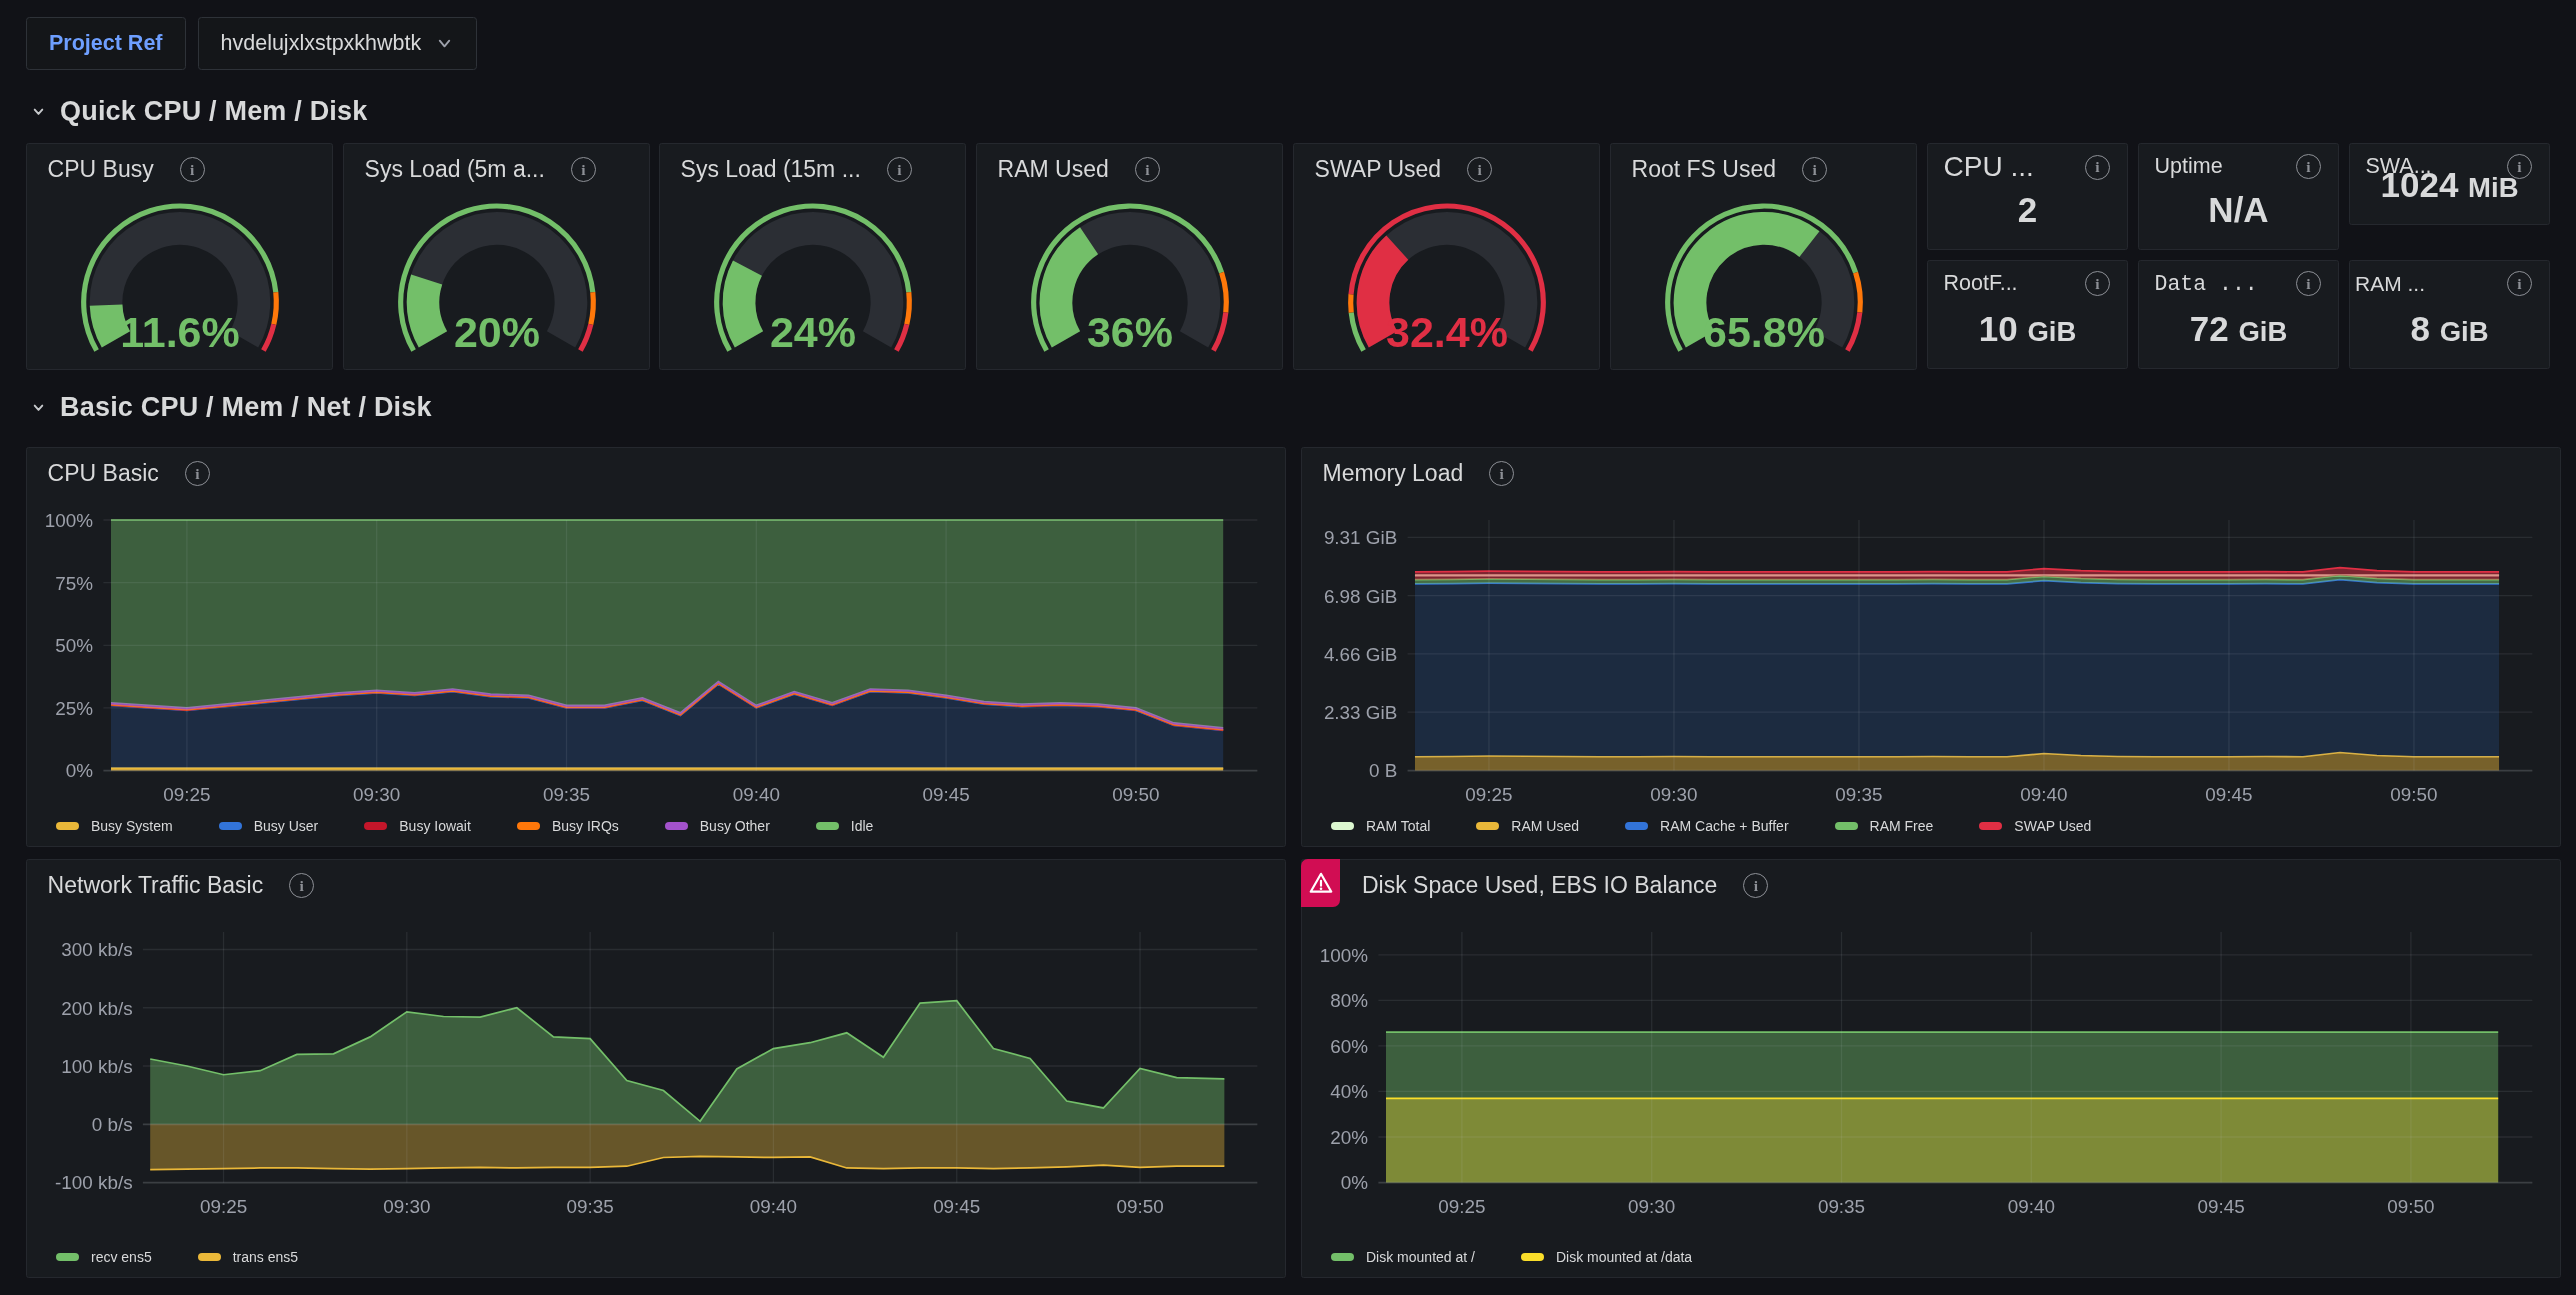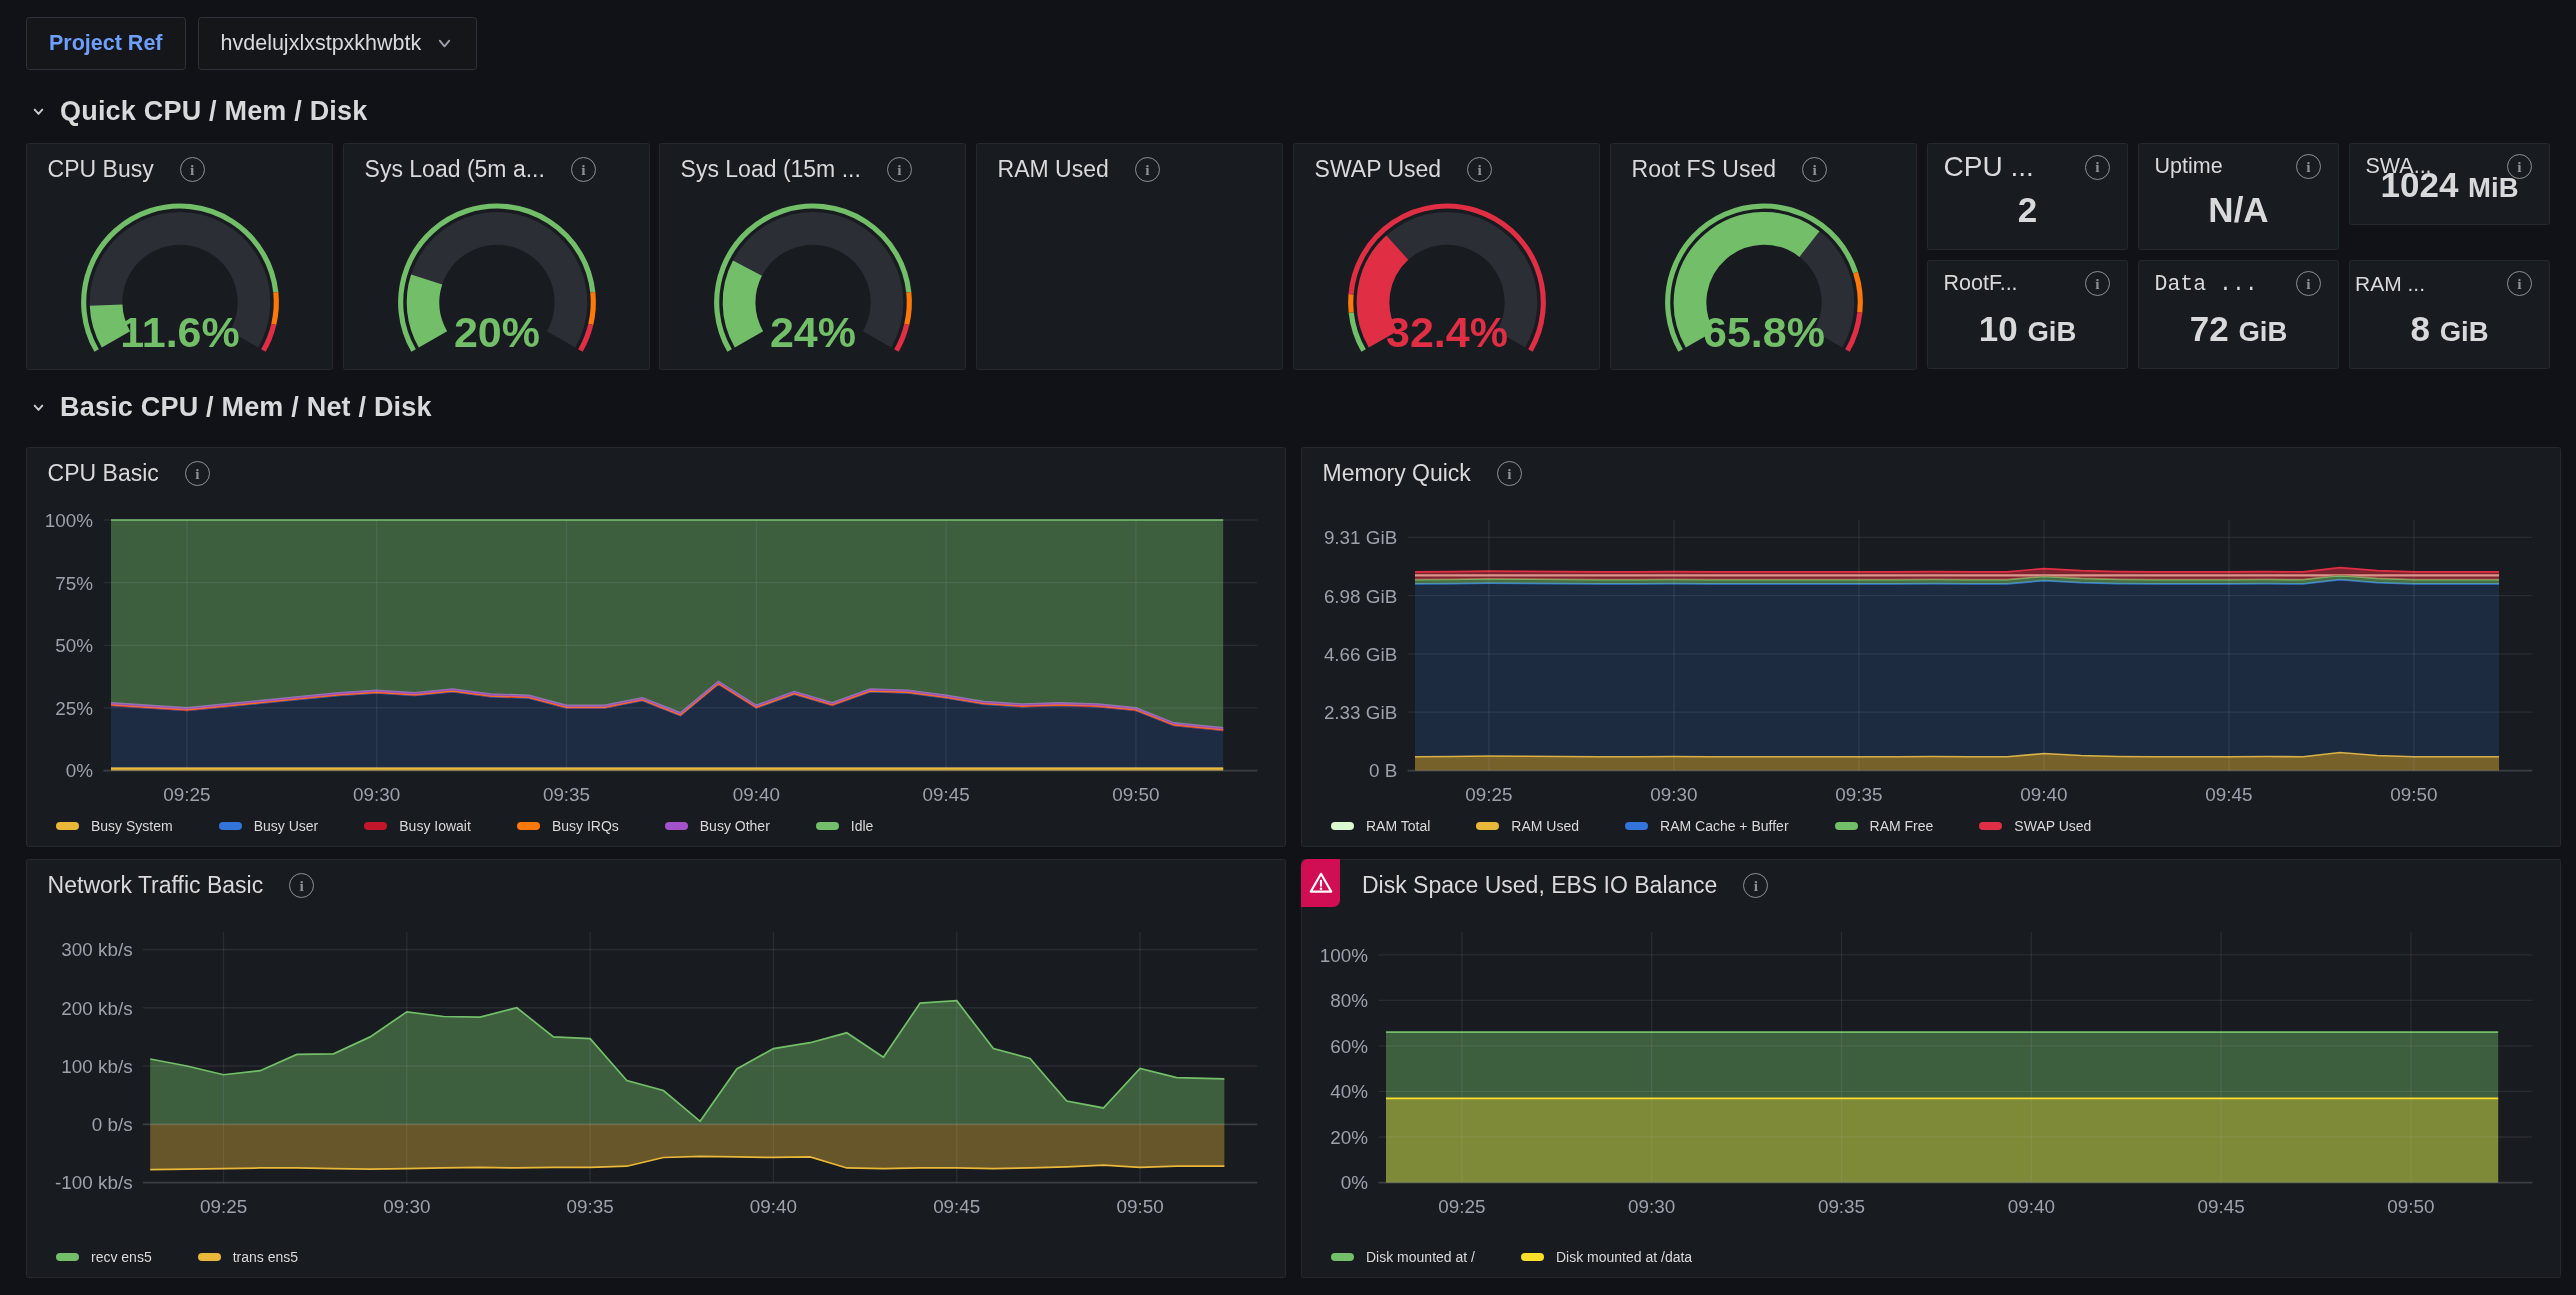--- a/index.html
+++ b/index.html
@@ -119,20 +119,30 @@
             <path d="M 261.3864522812466 114.29281211402281 A 112 112 0 0 1 259.04083712179397 151.57529745239347" stroke="#FF780A" stroke-width="6" fill="none"></path>
             <path d="M 259.04083712179397 151.57529745239347 A 112 112 0 0 1 246.99484522385714 182" stroke="#E02F44" stroke-width="6" fill="none"></path>
             <text x="150" y="178" text-anchor="middle" font-size="50" font-weight="700" fill="#73BF69">24%</text>
           </svg>
         </div>
       </div>
       <div class="panel" style="left: 976px; top: 143px; width: 307px; height: 227px;">
         <div class="ptitle">
      <span>RAM Used</span>
      <span class="info-icon"></span>
+        </div>
+     <div class="gauge-wrap">
+          <svg width="258" height="172" viewBox="0 0 300 200">
+            <path d="M 75.52181527453828 169 A 86 86 0 1 1 224.47818472546174 169" stroke="#2b2e34" stroke-width="38" fill="none"></path>
+            <path d="M 75.52181527453828 169 A 86 86 0 0 1 102.40832676507239 54.36877329893146" stroke="#73BF69" stroke-width="38" fill="none"></path>
+            <path d="M 53.005154776142874 182 A 112 112 0 1 1 256.5183298250572 91.3900966300059" stroke="#73BF69" stroke-width="6" fill="none"></path>
+            <path d="M 256.5183298250572 91.3900966300059 A 112 112 0 0 1 261.3864522812466 137.7071878859772" stroke="#FF780A" stroke-width="6" fill="none"></path>
+            <path d="M 261.3864522812466 137.7071878859772 A 112 112 0 0 1 246.99484522385714 182" stroke="#E02F44" stroke-width="6" fill="none"></path>
+            <text x="150" y="178" text-anchor="middle" font-size="50" font-weight="700" fill="#73BF69">36%</text>
+          </svg>
         </div>
       </div>
       <div class="panel" style="left: 1293px; top: 143px; width: 307px; height: 227px;">
         <div class="ptitle">
      <span>SWAP Used</span>
      <span class="info-icon"></span>
         </div>
      <div class="gauge-wrap">
           <svg width="258" height="172" viewBox="0 0 300 200">
             <path d="M 75.52181527453828 169 A 86 86 0 1 1 224.47818472546174 169" stroke="#2b2e34" stroke-width="38" fill="none"></path>
@@ -284,21 +294,21 @@
         </span>
         <span class="lg-item">
           <span class="lg-swatch" style="background: rgb(115, 191, 105);"></span>
           <span>Idle</span>
         </span>
       </div>
   </div>
 
   <div class="panel" style="left:1301px;top:447px;width:1260px;height:400px;">
     <div class="ptitle">
-      <span>Memory Quick</span>
+      <span>Memory Load</span>
       <span class="info-icon"></span>
     </div>
     <svg class="chart-svg" width="1239" height="302" viewBox="0 0 1443 352">
         <polyline points="120.62499999999997,78.532 163.74999999999997,78.532 206.87499999999997,78.532 249.99999999999994,78.532 293.12499999999994,78.532 336.25,78.532 379.37499999999994,78.532 422.49999999999994,78.532 465.62499999999994,78.532 508.74999999999994,78.532 551.8749999999999,78.532 594.9999999999999,78.532 638.125,78.532 681.25,78.532 724.3749999999999,78.532 767.4999999999999,78.532 810.6249999999999,78.532 853.75,78.532 896.8749999999999,78.532 940,78.532 983.1249999999999,78.532 1026.25,78.532 1069.375,78.532 1112.5,78.532 1155.6249999999998,78.532 1198.7499999999998,78.532 1241.875,78.532 1284.9999999999998,78.532 1328.125,78.532 1384.1874999999998,78.532" fill="none" stroke="#DCF8D0" stroke-width="2.5"></polyline>
         <polygon points="120.62499999999997,289.94 163.74999999999997,289.64799999999997 206.87499999999997,289.06399999999996 249.99999999999994,289.356 293.12499999999994,289.64799999999997 336.25,289.94 379.37499999999994,289.94 422.49999999999994,289.64799999999997 465.62499999999994,289.94 508.74999999999994,289.94 551.8749999999999,289.94 594.9999999999999,289.94 638.125,289.94 681.25,289.94 724.3749999999999,289.64799999999997 767.4999999999999,289.94 810.6249999999999,289.94 853.75,286.144 896.8749999999999,288.48 940,289.64799999999997 983.1249999999999,289.94 1026.25,289.94 1069.375,289.94 1112.5,289.64799999999997 1155.6249999999998,289.94 1198.7499999999998,284.976 1241.875,288.48 1284.9999999999998,289.94 1328.125,289.94 1384.1874999999998,289.94 1384.1874999999998,306 1328.125,306 1284.9999999999998,306 1241.875,306 1198.7499999999998,306 1155.6249999999998,306 1112.5,306 1069.375,306 1026.25,306 983.1249999999999,306 940,306 896.8749999999999,306 853.75,306 810.6249999999999,306 767.4999999999999,306 724.3749999999999,306 681.25,306 638.125,306 594.9999999999999,306 551.8749999999999,306 508.74999999999994,306 465.62499999999994,306 422.49999999999994,306 379.37499999999994,306 336.25,306 293.12499999999994,306 249.99999999999994,306 206.87499999999997,306 163.74999999999997,306 120.62499999999997,306" fill="#EAB839" fill-opacity="0.45"></polygon>
         <polyline points="120.62499999999997,289.94 163.74999999999997,289.64799999999997 206.87499999999997,289.06399999999996 249.99999999999994,289.356 293.12499999999994,289.64799999999997 336.25,289.94 379.37499999999994,289.94 422.49999999999994,289.64799999999997 465.62499999999994,289.94 508.74999999999994,289.94 551.8749999999999,289.94 594.9999999999999,289.94 638.125,289.94 681.25,289.94 724.3749999999999,289.64799999999997 767.4999999999999,289.94 810.6249999999999,289.94 853.75,286.144 896.8749999999999,288.48 940,289.64799999999997 983.1249999999999,289.94 1026.25,289.94 1069.375,289.94 1112.5,289.64799999999997 1155.6249999999998,289.94 1198.7499999999998,284.976 1241.875,288.48 1284.9999999999998,289.94 1328.125,289.94 1384.1874999999998,289.94" fill="none" stroke="#EAB839" stroke-width="2"></polyline>
         <polygon points="120.62499999999997,88.46000000000001 163.74999999999997,88.16799999999996 206.87499999999997,87.58399999999999 249.99999999999994,87.87599999999999 293.12499999999994,88.16799999999996 336.25,88.46000000000001 379.37499999999994,88.46000000000001 422.49999999999994,88.16799999999996 465.62499999999994,88.46000000000001 508.74999999999994,88.46000000000001 551.8749999999999,88.46000000000001 594.9999999999999,88.46000000000001 638.125,88.46000000000001 681.25,88.46000000000001 724.3749999999999,88.16799999999996 767.4999999999999,88.46000000000001 810.6249999999999,88.46000000000001 853.75,84.664 896.8749999999999,87 940,88.16799999999996 983.1249999999999,88.46000000000001 1026.25,88.46000000000001 1069.375,88.46000000000001 1112.5,88.16799999999996 1155.6249999999998,88.46000000000001 1198.7499999999998,83.496 1241.875,87 1284.9999999999998,88.46000000000001 1328.125,88.46000000000001 1384.1874999999998,88.46000000000001 1384.1874999999998,289.94 1328.125,289.94 1284.9999999999998,289.94 1241.875,288.48 1198.7499999999998,284.976 1155.6249999999998,289.94 1112.5,289.64799999999997 1069.375,289.94 1026.25,289.94 983.1249999999999,289.94 940,289.64799999999997 896.8749999999999,288.48 853.75,286.144 810.6249999999999,289.94 767.4999999999999,289.94 724.3749999999999,289.64799999999997 681.25,289.94 638.125,289.94 594.9999999999999,289.94 551.8749999999999,289.94 508.74999999999994,289.94 465.62499999999994,289.94 422.49999999999994,289.64799999999997 379.37499999999994,289.94 336.25,289.94 293.12499999999994,289.64799999999997 249.99999999999994,289.356 206.87499999999997,289.06399999999996 163.74999999999997,289.64799999999997 120.62499999999997,289.94" fill="#3274D9" fill-opacity="0.18"></polygon>
         <polyline points="120.62499999999997,88.46000000000001 163.74999999999997,88.16799999999996 206.87499999999997,87.58399999999999 249.99999999999994,87.87599999999999 293.12499999999994,88.16799999999996 336.25,88.46000000000001 379.37499999999994,88.46000000000001 422.49999999999994,88.16799999999996 465.62499999999994,88.46000000000001 508.74999999999994,88.46000000000001 551.8749999999999,88.46000000000001 594.9999999999999,88.46000000000001 638.125,88.46000000000001 681.25,88.46000000000001 724.3749999999999,88.16799999999996 767.4999999999999,88.46000000000001 810.6249999999999,88.46000000000001 853.75,84.664 896.8749999999999,87 940,88.16799999999996 983.1249999999999,88.46000000000001 1026.25,88.46000000000001 1069.375,88.46000000000001 1112.5,88.16799999999996 1155.6249999999998,88.46000000000001 1198.7499999999998,83.496 1241.875,87 1284.9999999999998,88.46000000000001 1328.125,88.46000000000001 1384.1874999999998,88.46000000000001" fill="none" stroke="#3274D9" stroke-width="2"></polyline>
         <polygon points="120.62499999999997,83.496 163.74999999999997,83.20399999999998 206.87499999999997,82.61999999999999 249.99999999999994,82.91199999999998 293.12499999999994,83.20399999999998 336.25,83.496 379.37499999999994,83.496 422.49999999999994,83.20399999999998 465.62499999999994,83.496 508.74999999999994,83.496 551.8749999999999,83.496 594.9999999999999,83.496 638.125,83.496 681.25,83.496 724.3749999999999,83.20399999999998 767.4999999999999,83.496 810.6249999999999,83.496 853.75,79.7 896.8749999999999,82.036 940,83.20399999999998 983.1249999999999,83.496 1026.25,83.496 1069.375,83.496 1112.5,83.20399999999998 1155.6249999999998,83.496 1198.7499999999998,78.532 1241.875,82.036 1284.9999999999998,83.496 1328.125,83.496 1384.1874999999998,83.496 1384.1874999999998,88.46000000000001 1328.125,88.46000000000001 1284.9999999999998,88.46000000000001 1241.875,87 1198.7499999999998,83.496 1155.6249999999998,88.46000000000001 1112.5,88.16799999999996 1069.375,88.46000000000001 1026.25,88.46000000000001 983.1249999999999,88.46000000000001 940,88.16799999999996 896.8749999999999,87 853.75,84.664 810.6249999999999,88.46000000000001 767.4999999999999,88.46000000000001 724.3749999999999,88.16799999999996 681.25,88.46000000000001 638.125,88.46000000000001 594.9999999999999,88.46000000000001 551.8749999999999,88.46000000000001 508.74999999999994,88.46000000000001 465.62499999999994,88.46000000000001 422.49999999999994,88.16799999999996 379.37499999999994,88.46000000000001 336.25,88.46000000000001 293.12499999999994,88.16799999999996 249.99999999999994,87.87599999999999 206.87499999999997,87.58399999999999 163.74999999999997,88.16799999999996 120.62499999999997,88.46000000000001" fill="#73BF69" fill-opacity="0.5"></polygon>
         <polyline points="120.62499999999997,83.496 163.74999999999997,83.20399999999998 206.87499999999997,82.61999999999999 249.99999999999994,82.91199999999998 293.12499999999994,83.20399999999998 336.25,83.496 379.37499999999994,83.496 422.49999999999994,83.20399999999998 465.62499999999994,83.496 508.74999999999994,83.496 551.8749999999999,83.496 594.9999999999999,83.496 638.125,83.496 681.25,83.496 724.3749999999999,83.20399999999998 767.4999999999999,83.496 810.6249999999999,83.496 853.75,79.7 896.8749999999999,82.036 940,83.20399999999998 983.1249999999999,83.496 1026.25,83.496 1069.375,83.496 1112.5,83.20399999999998 1155.6249999999998,83.496 1198.7499999999998,78.532 1241.875,82.036 1284.9999999999998,83.496 1328.125,83.496 1384.1874999999998,83.496" fill="none" stroke="#73BF69" stroke-width="2"></polyline>

